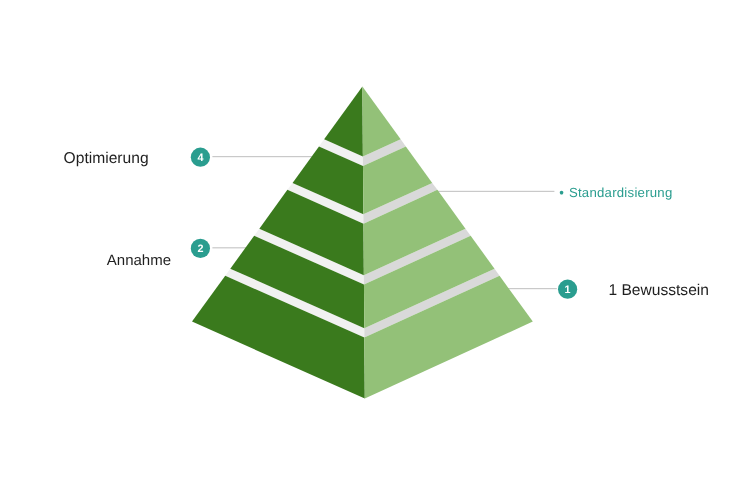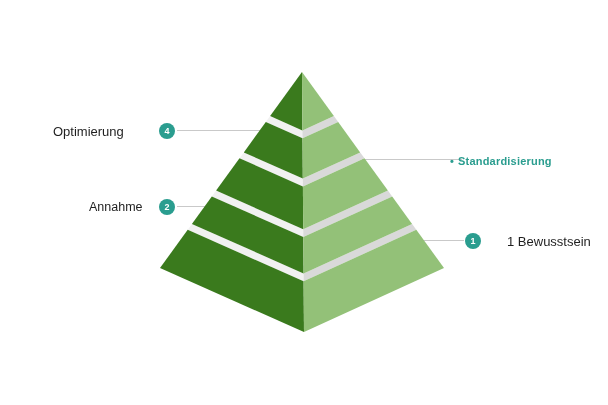--- a/index.html
+++ b/index.html
@@ -36,28 +36,28 @@
     color:#ffffff;
     font-size:9px;
     font-weight:bold;
     display:flex;align-items:center;justify-content:center;
     line-height:1;
   }
   .label-optimierung{left:53px;top:124px;}
   .badge-optimierung{left:159px;top:123px;}
   .line-optimierung{left:177px;top:130px;width:88px;}
 
-  .label-annahme{left:89px;top:200px;font-size:12.5px;}
+  .label-annahme{left:89px;top:210px;font-size:12.5px;}
   .badge-annahme{left:159px;top:199px;}
   .line-annahme{left:177px;top:206px;width:75px;}
 
   .label-standardisierung{
-    left:450px;top:155px;
+    left:466px;top:155px;
     color:var(--accent,#2a9d8f);
-    font-size:11px;font-weight:bold;
+    font-size:11px;font-weight:normal;
     letter-spacing:.2px;
     cursor:pointer;
   }
   .label-standardisierung .bullet{margin-right:4px;font-size:11px;}
   .line-standardisierung{left:362px;top:159px;width:100px;}
 
   .badge-bewusstsein{left:465px;top:233px;}
   .label-bewusstsein{left:487px;top:234px;margin-left:20px;}
   .line-bewusstsein{left:418px;top:240px;width:46px;}
 </style>

